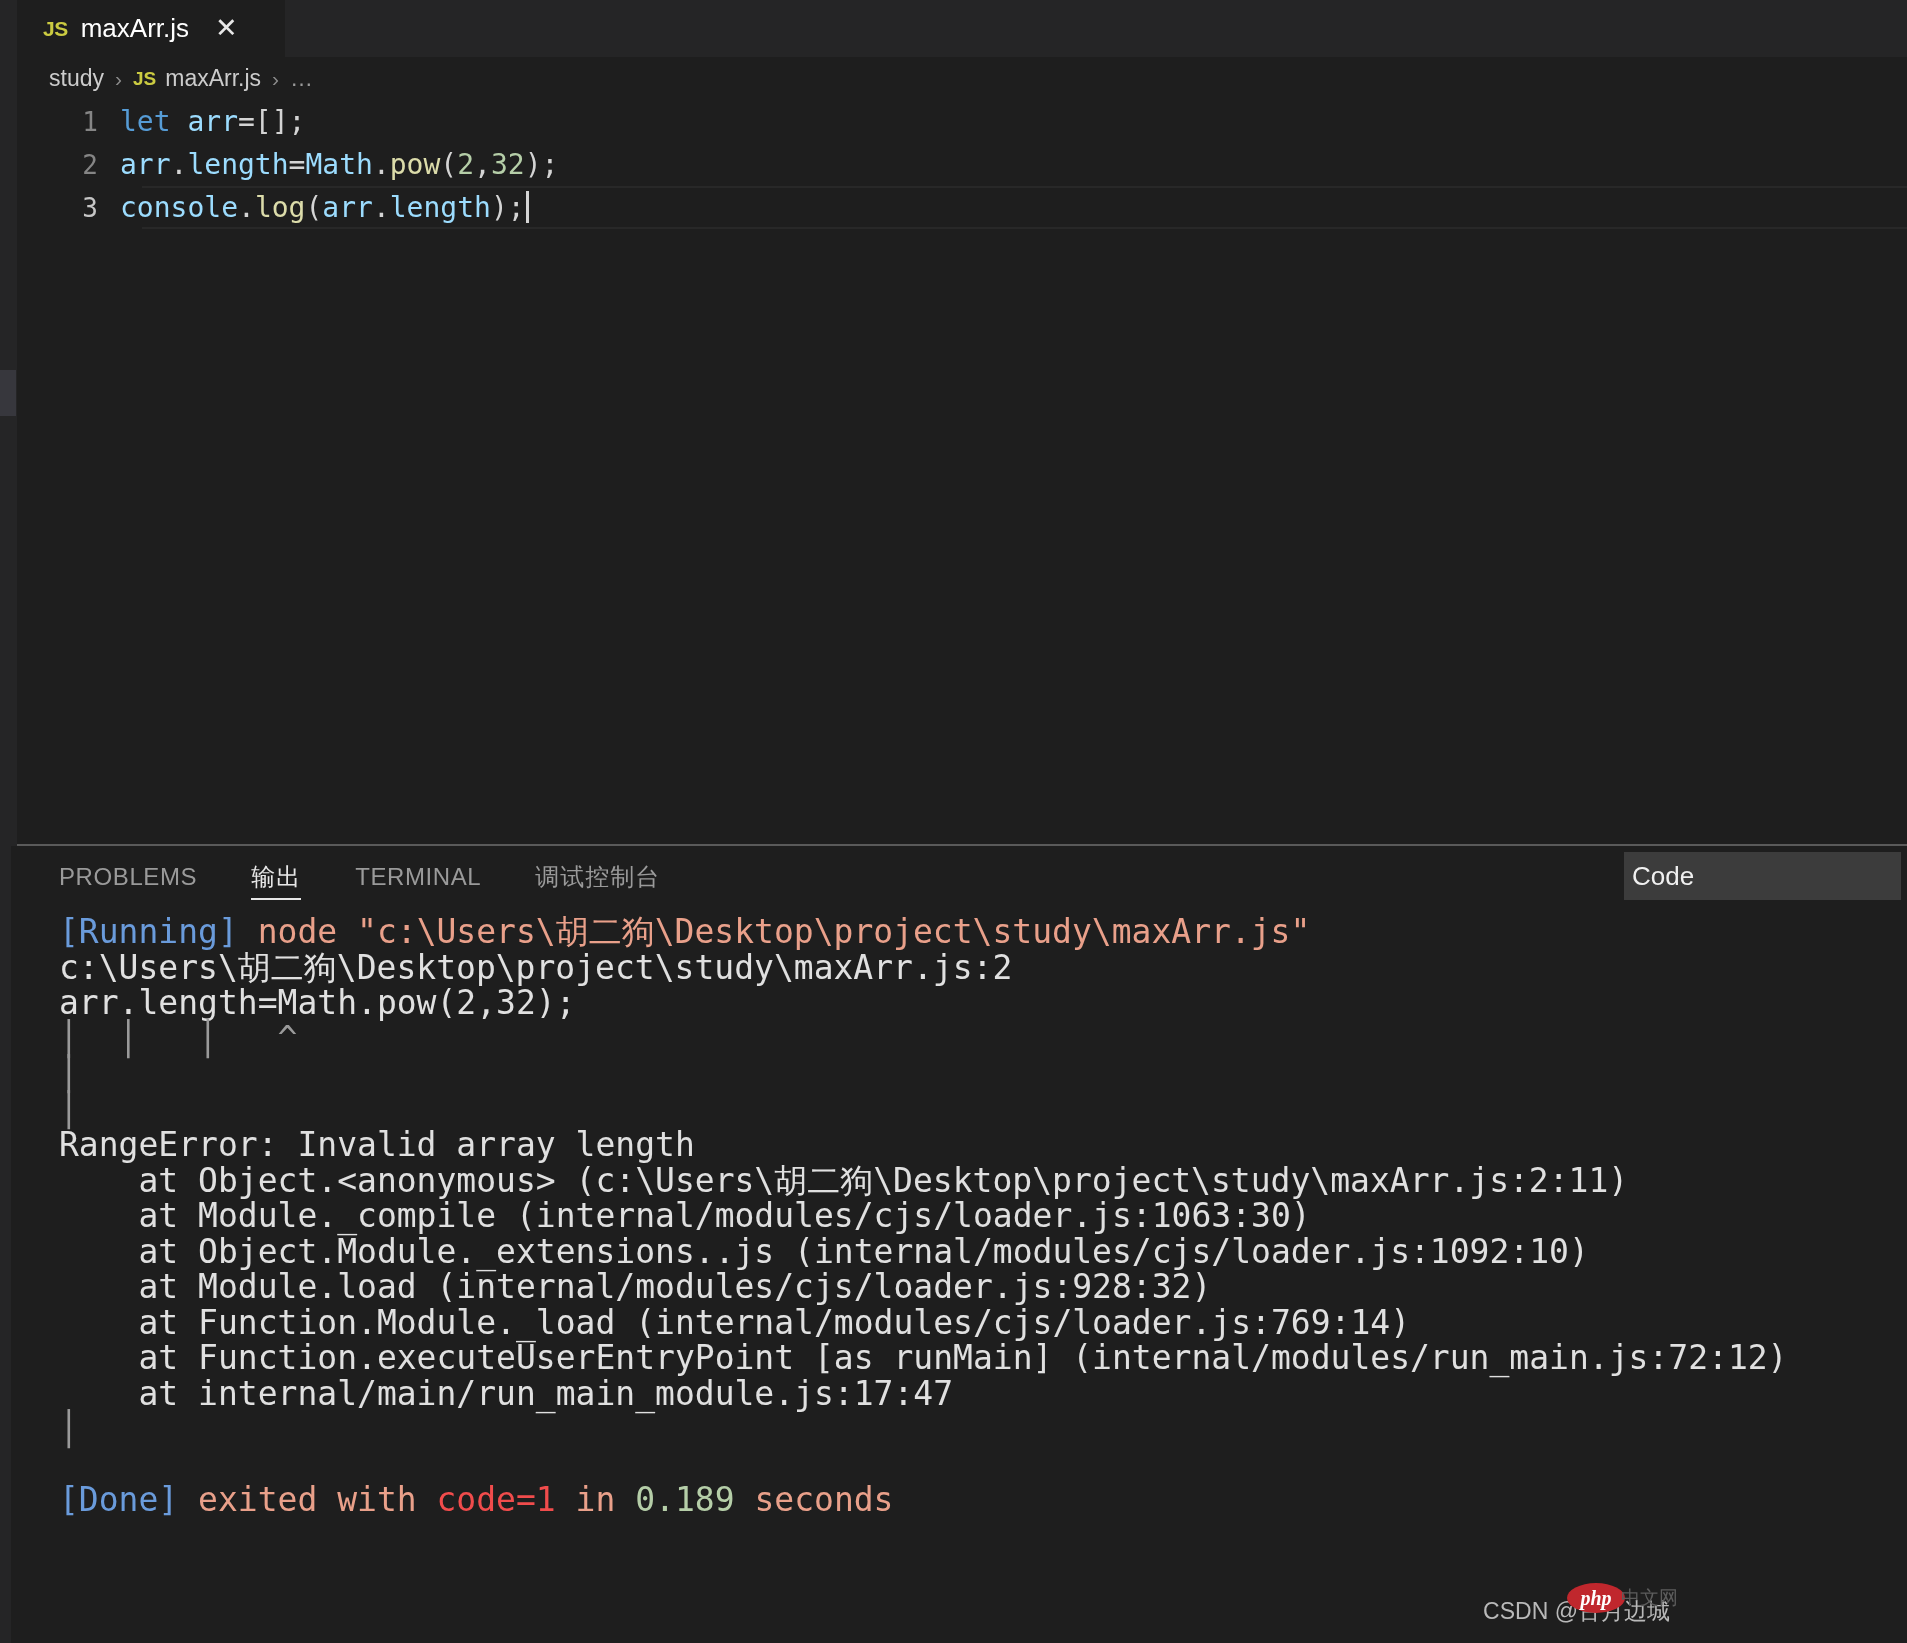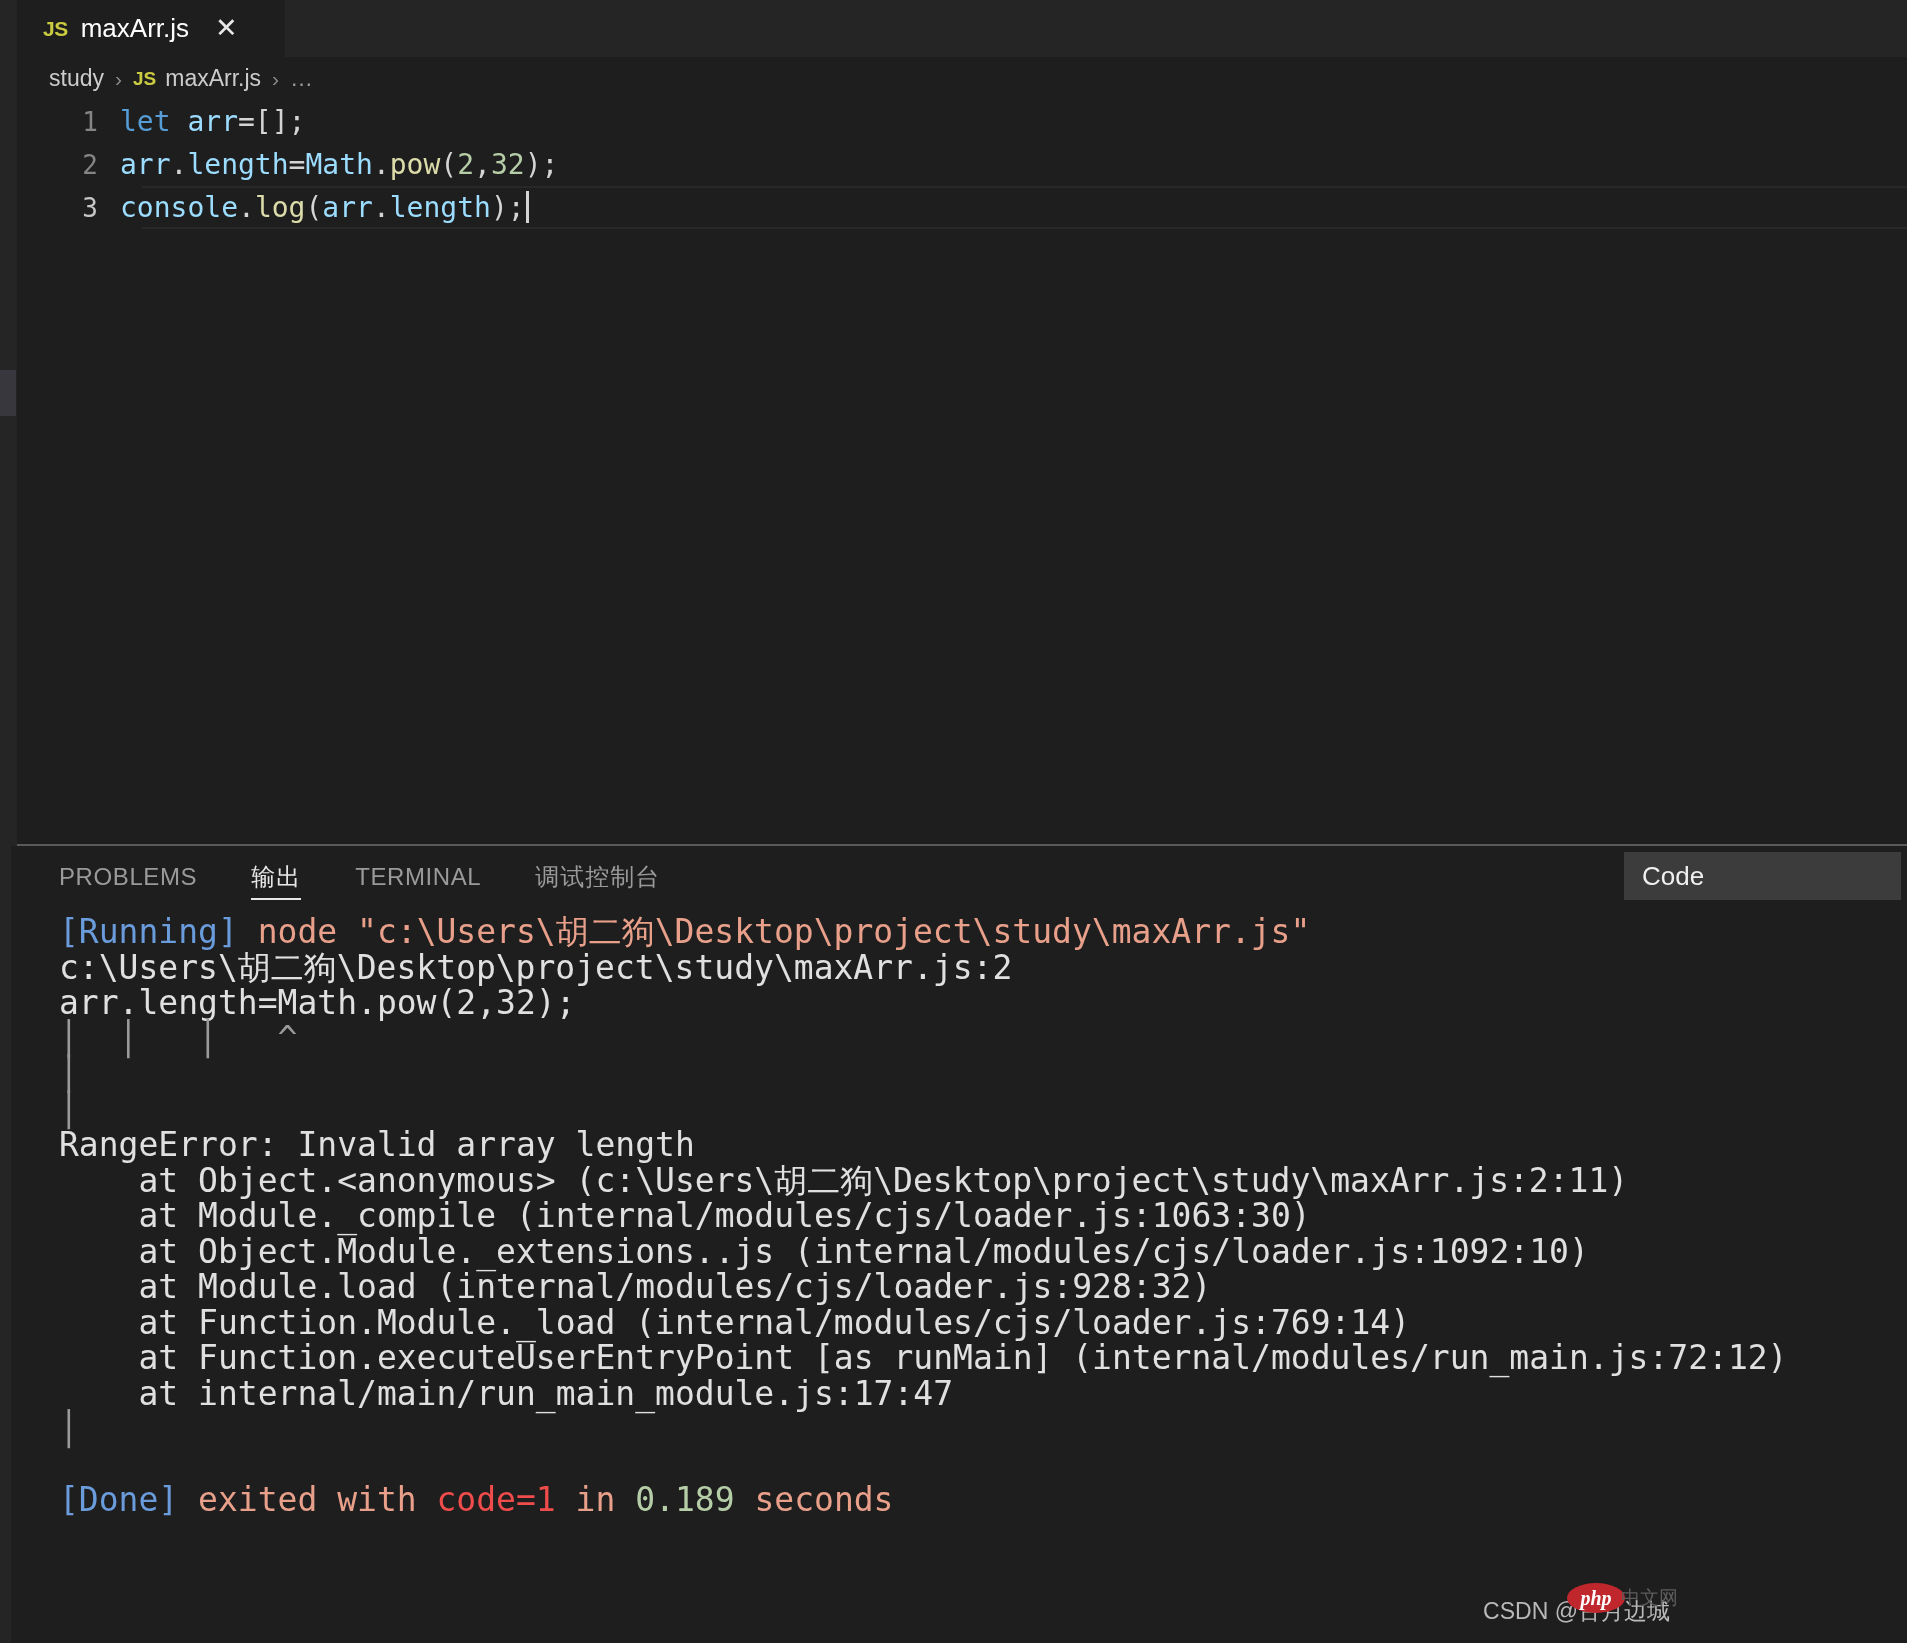--- a/index.html
+++ b/index.html
@@ -117,21 +117,21 @@
     height: 62px; display: flex; align-items: center;
   }
   .ptab.active { color: #e7e7e7; }
   .ptab.active::after {
     content: ""; position: absolute; left: 0; right: 0; bottom: 8px;
     height: 2px; background: #e7e7e7;
   }
   .ptab.cjk { letter-spacing: 1px; }
   .code-select {
     position: absolute; right: 0px; top: 6px; width: 277px; height: 48px;
-    background: #3c3c3c; display: flex; align-items: center; padding-left: 18px;
+    background: #3c3c3c; display: flex; align-items: center; padding-left: 8px;
     font-size: 26px; color: #f0f0f0;
     font-family: "Liberation Sans", sans-serif;
   }
 
   
   .term {
     position: absolute; left: 48px; top: 68px; right: 10px;
     font-family: "DejaVu Sans Mono", monospace;
     font-size: 33px; line-height: 35.5px; color: #cccccc;
     white-space: pre;

